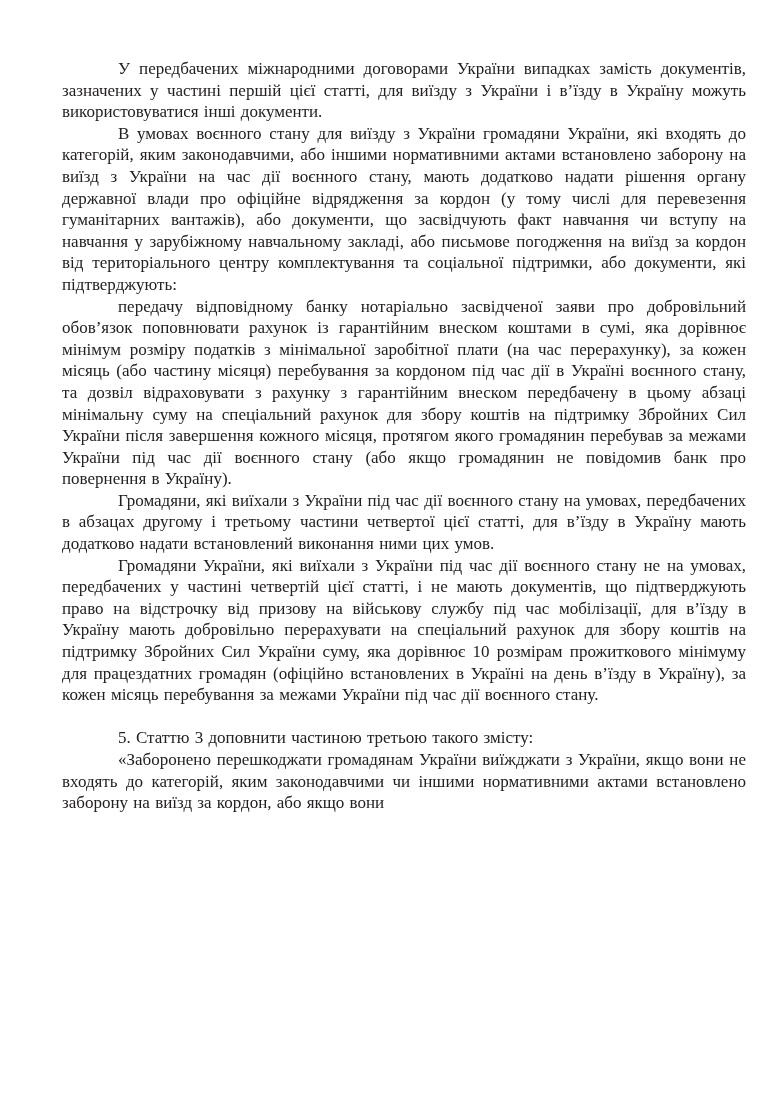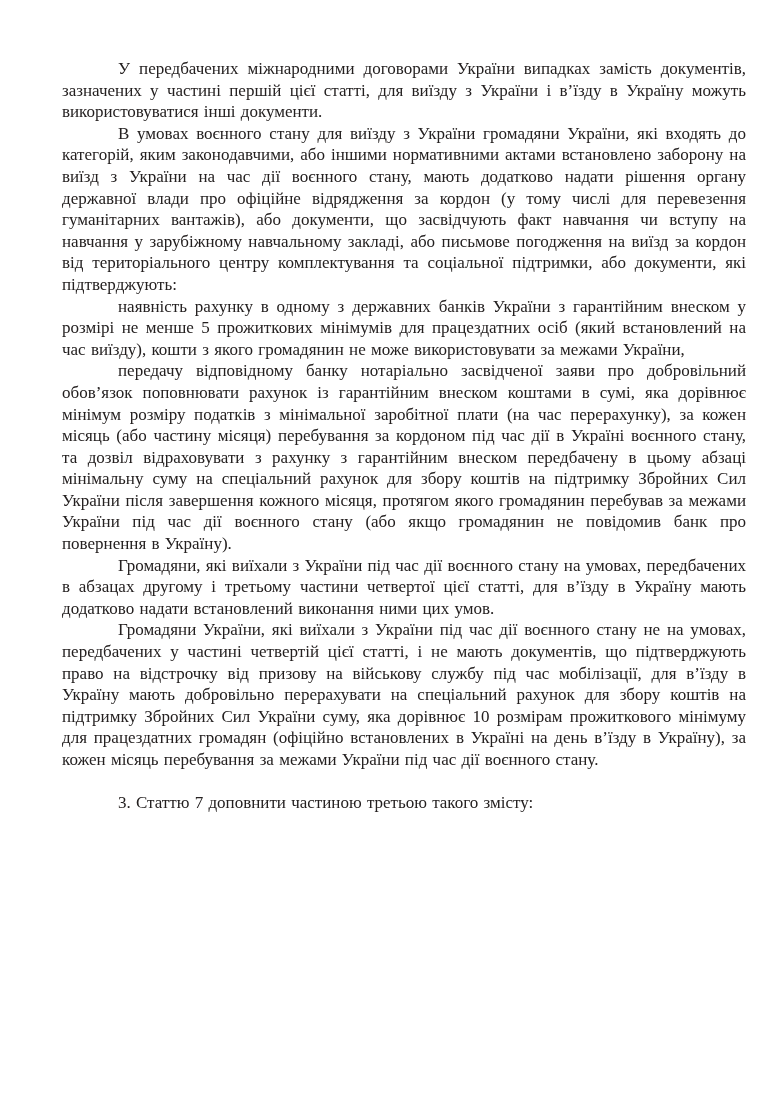--- a/index.html
+++ b/index.html
@@ -43,19 +43,19 @@
     margin-top: 21.6px; 
   }
 </style>
 </head>
 <body>
 
 <div class="page">
   <div class="text-block">
     <p>У передбачених міжнародними договорами України випадках замість документів, зазначених у частині першій цієї статті, для виїзду з України і в’їзду в Україну можуть використовуватися інші документи.</p>
     <p>В умовах воєнного стану для виїзду з України громадяни України, які входять до категорій, яким законодавчими, або іншими нормативними актами встановлено заборону на виїзд з України на час дії воєнного стану, мають додатково надати рішення органу державної влади про офіційне відрядження за кордон (у тому числі для перевезення гуманітарних вантажів), або документи, що засвідчують факт навчання чи вступу на навчання у зарубіжному навчальному закладі, або письмове погодження на виїзд за кордон від територіального центру комплектування та соціальної підтримки, або документи, які підтверджують:</p>
-    <p>наявність рахунку в одному з державних банків України з гарантійним внеском у розмірі не менше 5 прожиткових мінімумів для працездатних осіб (який встановлений на час виїзду), кошти з якого громадянин не може використовувати за межами України,</p>
     <p>передачу відповідному банку нотаріально засвідченої заяви про добровільний обов’язок поповнювати рахунок із гарантійним внеском коштами в сумі, яка дорівнює мінімум розміру податків з мінімальної заробітної плати (на час перерахунку), за кожен місяць (або частину місяця) перебування за кордоном під час дії в Україні воєнного стану, та дозвіл відраховувати з рахунку з гарантійним внеском передбачену в цьому абзаці мінімальну суму на спеціальний рахунок для збору коштів на підтримку Збройних Сил України після завершення кожного місяця, протягом якого громадянин перебував за межами України під час дії воєнного стану (або якщо громадянин не повідомив банк про повернення в Україну).</p>
     <p>Громадяни, які виїхали з України під час дії воєнного стану на умовах, передбачених в абзацах другому і третьому частини четвертої цієї статті, для в’їзду в Україну мають додатково надати встановлений виконання ними цих умов.</p>
     <p>Громадяни України, які виїхали з України під час дії воєнного стану не на умовах, передбачених у частині четвертій цієї статті, і не мають документів, що підтверджують право на відстрочку від призову на військову службу під час мобілізації, для в’їзду в Україну мають добровільно перерахувати на спеціальний рахунок для збору коштів на підтримку Збройних Сил України суму, яка дорівнює 10 розмірам прожиткового мінімуму для працездатних громадян (офіційно встановлених в Україні на день в’їзду в Україну), за кожен місяць перебування за межами України під час дії воєнного стану.</p>
-    <p class="section-start">3. Статтю 7 доповнити частиною третьою такого змісту:</p>
+    <p class="section-start">5. Статтю 3 доповнити частиною третьою такого змісту:</p>
+    <p>«Заборонено перешкоджати громадянам України виїжджати з України, якщо вони не входять до категорій, яким законодавчими чи іншими нормативними актами встановлено заборону на виїзд за кордон, або якщо вони</p>
   </div>
 </div>
 
 </body></html>

